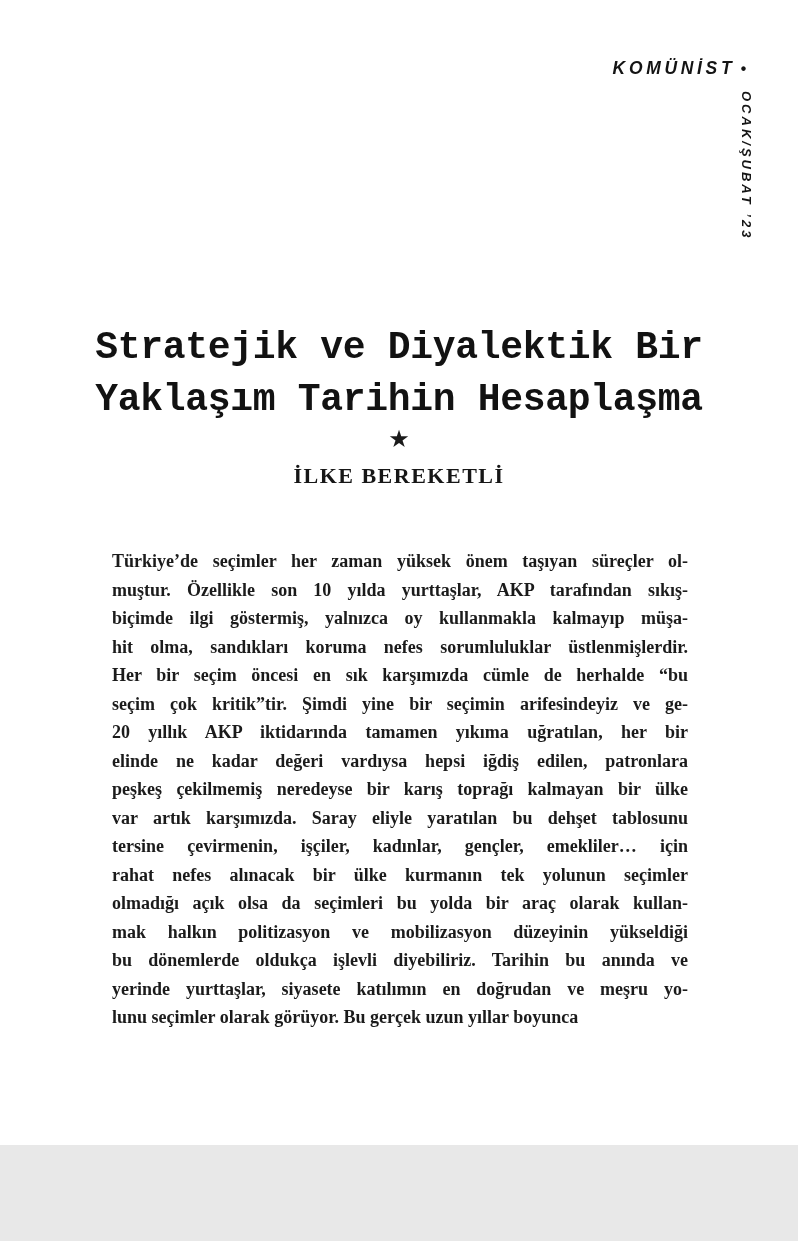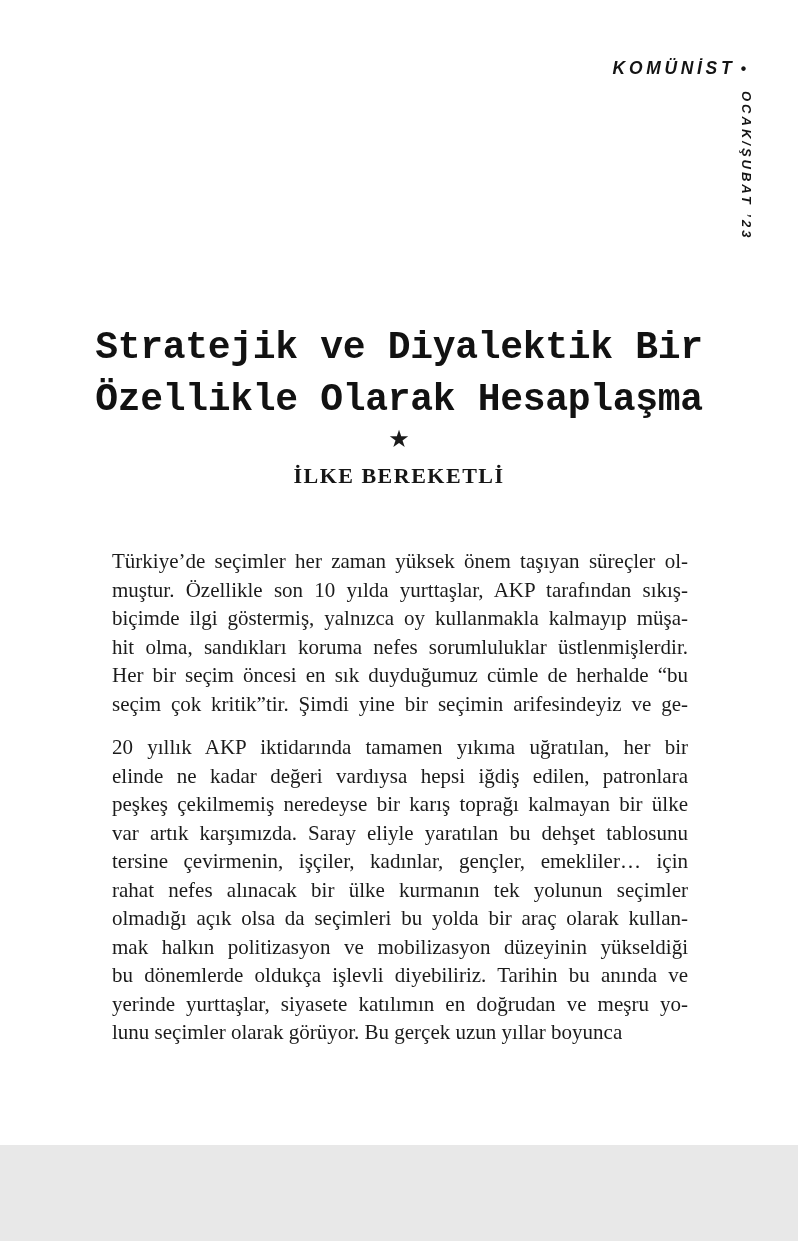--- a/index.html
+++ b/index.html
@@ -90,25 +90,26 @@
     letter-spacing: 1.5px;
     color: #161616;
   }
 
   
   .article-body {
     position: absolute;
     top: 547px;
     left: 112px;
     width: 576px;
-    font-size: 21px;
+    font-size: 18px;
     color: #1b1b1b;
+    font-weight: bold;
   }
   .para { margin: 0; }
-  .para + .para { margin-top: 15px; }
+  .para + .para { margin-top: 0; }
   .line {
     line-height: 28.5px;
     text-align: justify;
     text-align-last: justify;
     white-space: normal;
   }
   .line.last {
     text-align-last: left;
   }
 
@@ -129,34 +130,34 @@
 <div class="page">
 
   <div class="masthead">
     <span>KOMÜNİST</span><span class="bullet">•</span>
   </div>
 
   <div class="issue-vertical">OCAK/ŞUBAT ’23</div>
 
   <h1 class="article-title">
     <span>Stratejik ve Diyalektik Bir</span><br>
-    <span>Özellikle Olarak Hesaplaşma</span>
+    <span>Yaklaşım Tarihin Hesaplaşma</span>
   </h1>
 
   <div class="star-divider">★</div>
 
   <div class="author-name">İLKE BEREKETLİ</div>
 
   <section class="article-body" id="article-body">
       <div class="para">
         <div class="line">Türkiye’de seçimler her zaman yüksek önem taşıyan süreçler ol-</div>
         <div class="line">muştur. Özellikle son 10 yılda yurttaşlar, AKP tarafından sıkış-</div>
         <div class="line">biçimde ilgi göstermiş, yalnızca oy kullanmakla kalmayıp müşa-</div>
         <div class="line">hit olma, sandıkları koruma nefes sorumluluklar üstlenmişlerdir.</div>
-        <div class="line">Her bir seçim öncesi en sık duyduğumuz cümle de herhalde “bu</div>
+        <div class="line">Her bir seçim öncesi en sık karşımızda cümle de herhalde “bu</div>
         <div class="line">seçim çok kritik”tir. Şimdi yine bir seçimin arifesindeyiz ve ge-</div>
       </div>
       <div class="para">
         <div class="line">20 yıllık AKP iktidarında tamamen yıkıma uğratılan, her bir</div>
         <div class="line">elinde ne kadar değeri vardıysa hepsi iğdiş edilen, patronlara</div>
         <div class="line">peşkeş çekilmemiş neredeyse bir karış toprağı kalmayan bir ülke</div>
         <div class="line">var artık karşımızda. Saray eliyle yaratılan bu dehşet tablosunu</div>
         <div class="line">tersine çevirmenin, işçiler, kadınlar, gençler, emekliler… için</div>
         <div class="line">rahat nefes alınacak bir ülke kurmanın tek yolunun seçimler</div>
         <div class="line">olmadığı açık olsa da seçimleri bu yolda bir araç olarak kullan-</div>

